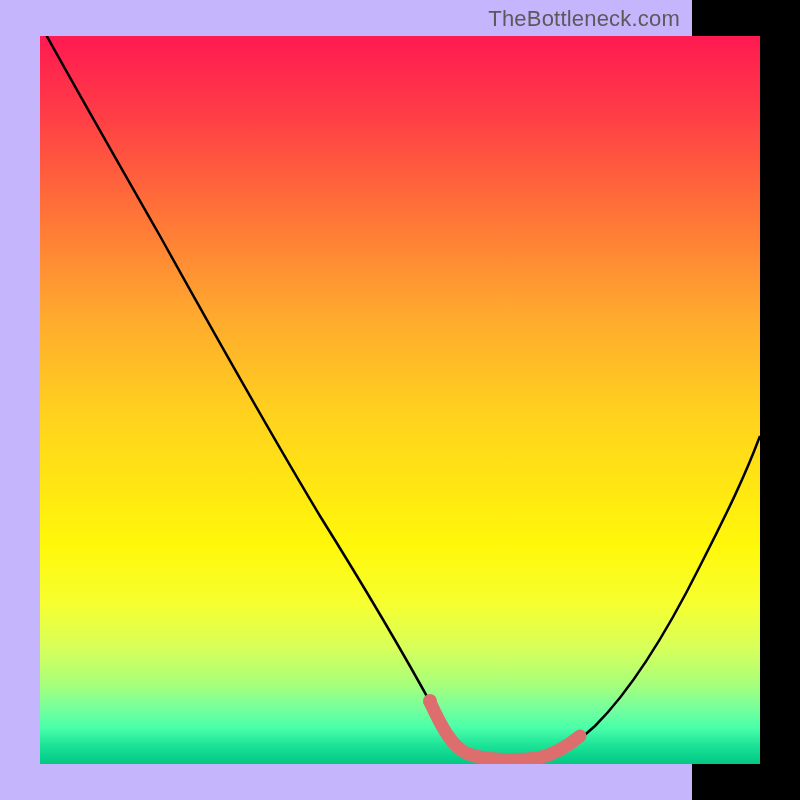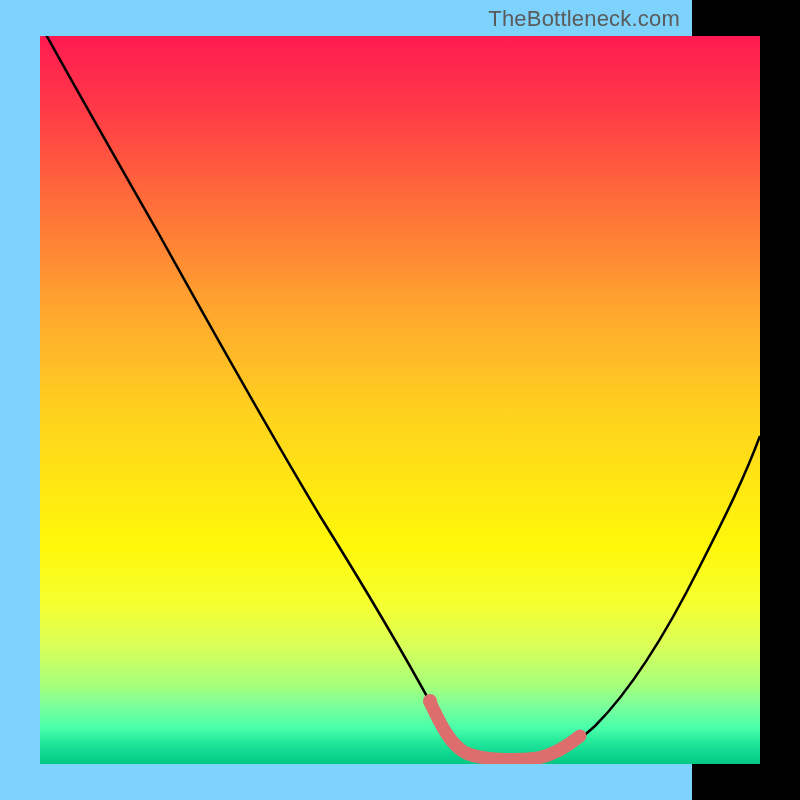--- a/index.html
+++ b/index.html
@@ -7,21 +7,21 @@
     padding: 0;
     width: 800px;
     height: 800px;
     background: #000;
     overflow: hidden;
   }
   .container {
     position: relative;
     width: 692px;
     height: 800px;
-    background: #7dd3fc;
+    background: #c4b5fd;
   }
   .watermark {
     position: absolute;
     top: 6px;
     right: 12px;
     color: #5a5a5a;
     font-family: Arial, Helvetica, sans-serif;
     font-size: 22px;
     font-weight: 400;
     letter-spacing: 0.2px;

